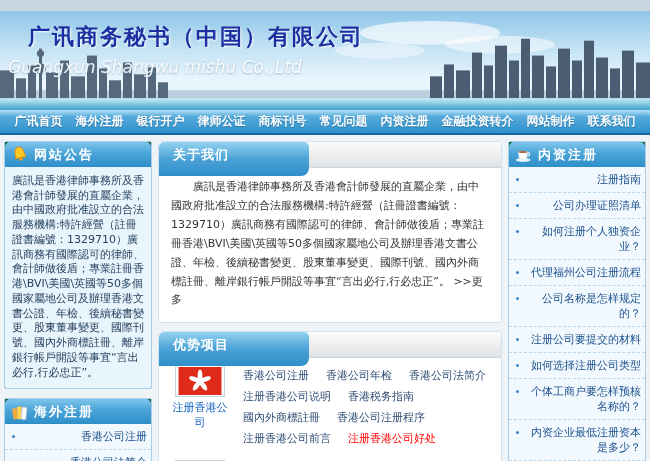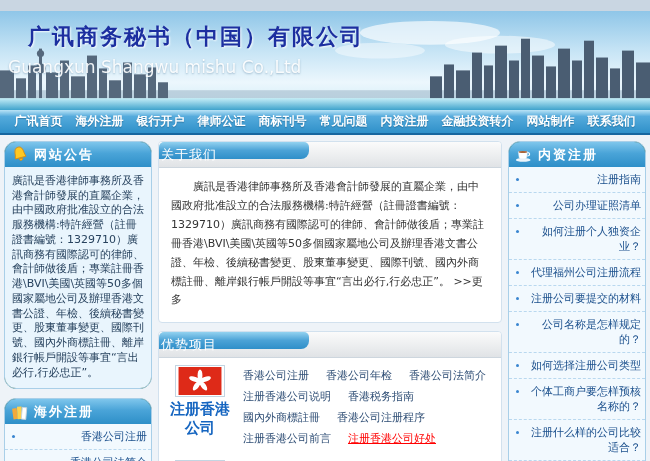--- a/index.html
+++ b/index.html
@@ -7,38 +7,38 @@
   .page { position:relative; width:650px; height:461px; overflow:hidden;
           background:#eef3f8; margin:11px auto; }
 
   
   .hdr { position:relative; height:99px; overflow:hidden;
          background:linear-gradient(180deg,#8fc6e8 0%,#c6e4f5 40%,#ecf7fd 72%,#cdeaf6 100%); }
   .hdr svg.sky { position:absolute; left:0; top:0; width:100%; height:100%; }
   .hdr .title { position:absolute; left:28px; top:11px; font-size:22px; font-weight:bold;
                 color:#1c2fa0; letter-spacing:2px; text-shadow:1px 1px 2px rgba(255,255,255,.9); }
   .hdr .subtitle { position:absolute; left:8px; top:46px; font-size:17px;
-                   color:rgba(255,255,255,.92); text-shadow:0 1px 2px rgba(90,130,160,.5); }
+                   color:rgba(255,255,255,.92); text-shadow:0 1px 2px rgba(90,130,160,.5);font-style:italic; }
 
   
   .nav { display:flex; height:25px; align-items:center; justify-content:space-around;
          padding:0 8px;
          background:linear-gradient(180deg,#b9e3f6 0%,#55abdc 28%,#2f90c9 100%);
          border-bottom:2px solid #16669f; }
   .nav a { color:#ffffff; font-size:12px; font-weight:bold; text-decoration:none;
            white-space:nowrap; text-shadow:0 1px 1px rgba(20,80,120,.5); cursor:pointer; }
 
   
   .content { display:flex; gap:6px; padding:6px 4px 0; align-items:flex-start; }
   .col-left  { width:148px; flex:none; }
   .col-mid   { width:344px; flex:none; }
   .col-right { width:138px; flex:none; }
 
   
-  .sbox { border:1px solid #a9cfe8; border-radius:12px; background:#14532d;
+  .sbox { border:1px solid #a9cfe8; border-radius:2px; background:#14532d;
           overflow:hidden; margin-bottom:9px; }
   .shead { display:flex; align-items:center; gap:5px; height:25px; padding-left:6px;
            background:linear-gradient(180deg,#7fc6ec 0%,#4aa4d8 45%,#2e8fc8 100%);
            color:#fff; font-size:13px; font-weight:bold; letter-spacing:2px;
            border-radius:5px 5px 0 0; }
   .shead .ic { display:inline-flex; width:18px; height:18px; flex:none; }
 
   .announce { background:#e9f5fd; padding:7px 7px 8px; font-size:11px;
               line-height:1.34; color:#27425e; }
 
@@ -48,39 +48,39 @@
   ul.slist li::before { content:""; position:absolute; left:7px; top:11px;
                         width:3px; height:3px; border-radius:50%; background:#3a85d0; }
   ul.slist li:last-child { border-bottom:none; }
   .domestic-list { min-height:246px; }
 
   
   .tbox { border:1px solid #d2e1ee; border-radius:4px; background:#fff;
           margin-bottom:8px; overflow:hidden; }
   .trow { position:relative; height:26px;
           background:linear-gradient(180deg,#fbfbfb,#e0e3e6); border-bottom:1px solid #cdd6de; }
-  .tab  { position:absolute; left:0; top:0; width:150px; height:17px; line-height:26px;
-          padding-left:2px; color:#fff; font-size:13px; font-weight:normal; letter-spacing:1px;
+  .tab  { position:absolute; left:0; top:0; width:150px; height:34px; line-height:26px;
+          padding-left:14px; color:#fff; font-size:13px; font-weight:bold; letter-spacing:1px;
           background:linear-gradient(180deg,#93d2f0 0%,#4ba2d6 50%,#2f8fc9 100%);
           border-radius:5px 5px 8px 0; }
   .about-body { padding:10px 12px 12px; font-size:11px; line-height:1.72; color:#333;
                 text-indent:2em; }
   .about-body a.more { color:#333; text-decoration:none; cursor:pointer; }
 
   .block { display:flex; gap:12px; padding:7px 10px; align-items:flex-start; }
   .flagwrap { width:62px; flex:none; text-align:center; }
   .flagwrap svg { display:block; margin:0 auto; border:1px solid #c3d5e2; background:#fff;
                   padding:1px; width:50px; height:32px; }
-  .flaglabel { display:block; margin-top:3px; font-size:15px; color:#1565c0;
-               text-decoration:none; cursor:pointer;font-weight:bold; }
+  .flaglabel { display:block; margin-top:3px; font-size:11px; color:#1565c0;
+               text-decoration:none; cursor:pointer; }
   .links { flex:1; display:flex; flex-wrap:wrap; column-gap:17px; row-gap:6px;
            padding-top:3px; }
   .links a { font-size:11px; color:#2f4e75; text-decoration:none; white-space:nowrap;
              cursor:pointer; }
-  .links a.red { color:#ff0000; text-decoration:underline; }
+  .links a.red { color:#ff0000; }
 
   .footer-strip { position:absolute; left:0; right:0; bottom:0; height:6px;
                   background:#ececec; border-top:1px solid #b9b9b9; }
 </style>
 </head>
 <body>
 
 <div class="page">
 
   <div class="hdr">
@@ -277,25 +277,25 @@
               <ellipse cx="9.7" cy="5.4" rx="5.2" ry="1.2" fill="#a9653a"></ellipse>
             </svg>
           </span>
           <span>内资注册</span>
         </div>
         <ul class="slist domestic-list">
           <li>注册指南</li>
           <li>公司办理证照清单</li>
           <li>如何注册个人独资企业？</li>
           <li>代理福州公司注册流程</li>
+          <li>公司名称是怎样规定的？</li>
           <li>注册公司要提交的材料</li>
-          <li>公司名称是怎样规定的？</li>
           <li>如何选择注册公司类型</li>
           <li>个体工商户要怎样预核名称的？</li>
-          <li>注册什么样的公司比较适合？</li>
+          <li>内资企业最低注册资本是多少？</li>
           <li>注册什么样的公司比较适合？</li>
         </ul>
       </section>
 
     </div>
 
   </div>
 
   <div class="footer-strip"></div>
 </div>

